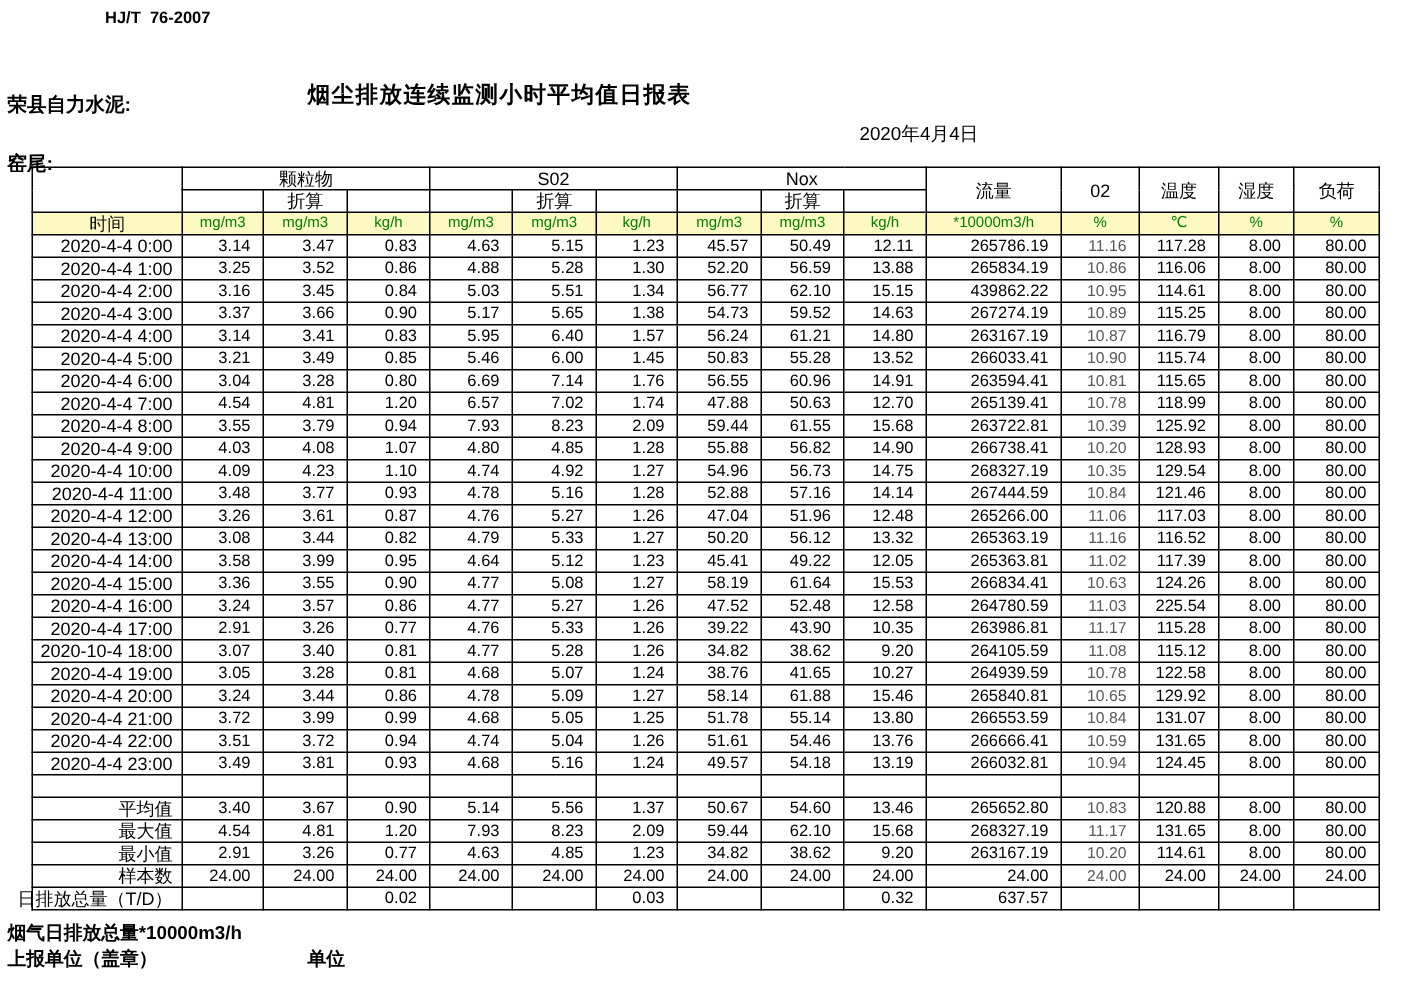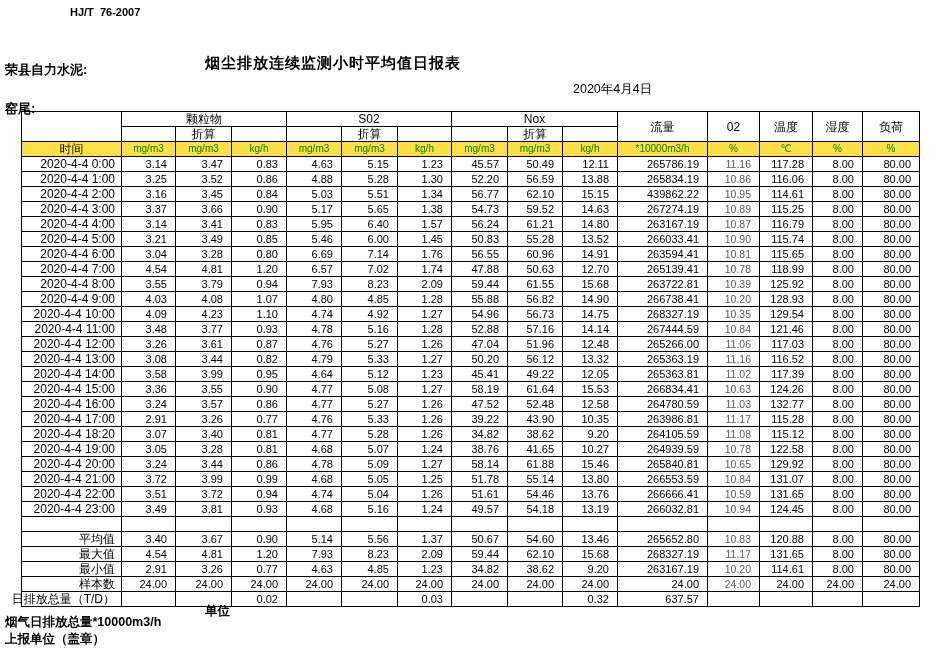--- a/index.html
+++ b/index.html
@@ -8,31 +8,31 @@
   .std-code{left:22px;top:6px;font-size:11px;font-weight:bold;padding-left:48px;}
   .rpt-title{left:205px;top:22px;font-size:15px;font-weight:bold;letter-spacing:1px;margin-top:32px;}
   .company{left:5px;top:61px;font-size:13px;font-weight:bold;}
   .site{left:5px;top:80px;font-size:13px;font-weight:bold;margin-top:20px;}
   .rpt-date{left:573px;top:81px;font-size:12.5px;}
   table{position:absolute;left:21px;top:111px;border-collapse:collapse;table-layout:fixed;}
   td{border:1px solid #000;font-size:11px;vertical-align:middle;overflow:visible;height:14px;line-height:14px;padding:0;}
   thead td.h1{height:14px;}
   thead td.h2{height:11px;margin-top:28px;}
   .hc{text-align:center;font-size:12px;}
-  tr.green td{background:#fde047;}
+  tr.green td{background:#fef9c3;}
   .unit{color:#008000;font-size:10px;text-align:center;}
   .time-h{font-size:12px;color:#111;text-align:center;}
   .num{text-align:right;padding-right:8px;}
   .o2{color:#595959;font-size:10.5px;}
   .label-cell{text-align:right;padding-right:6px;font-size:12px;white-space:nowrap;}
   td.rel{position:relative;}
   .abs-right{position:absolute;right:6px;top:0;line-height:14px;white-space:nowrap;}
   .flue-total{left:5px;top:614px;font-size:12.5px;font-weight:bold;}
   .report-org{left:5px;top:631px;font-size:12.5px;font-weight:bold;}
-  .unit-word{left:205px;top:603px;font-size:12.5px;font-weight:bold;}
+  .unit-word{left:205px;top:631px;font-size:12.5px;font-weight:bold;}
 </style>
 </head>
 <body>
 
 <div>
   <div class="abs std-code">HJ/T  76-2007</div>
   <div class="abs rpt-title">烟尘排放连续监测小时平均值日报表</div>
   <div class="abs company">荣县自力水泥:</div>
   <div class="abs site">窑尾:</div>
   <div class="abs rpt-date">2020年4月4日</div>
@@ -375,21 +375,21 @@
           <td class="num">3.57</td>
           <td class="num">0.86</td>
           <td class="num">4.77</td>
           <td class="num">5.27</td>
           <td class="num">1.26</td>
           <td class="num">47.52</td>
           <td class="num">52.48</td>
           <td class="num">12.58</td>
           <td class="num">264780.59</td>
           <td class="num o2">11.03</td>
-          <td class="num">132.77</td>
+          <td class="num">225.54</td>
           <td class="num">8.00</td>
           <td class="num">80.00</td>
         </tr>
         <tr>
           <td class="label-cell"><span>2020-4-4 17:00</span></td>
           <td class="num">2.91</td>
           <td class="num">3.26</td>
           <td class="num">0.77</td>
           <td class="num">4.76</td>
           <td class="num">5.33</td>
@@ -397,21 +397,21 @@
           <td class="num">39.22</td>
           <td class="num">43.90</td>
           <td class="num">10.35</td>
           <td class="num">263986.81</td>
           <td class="num o2">11.17</td>
           <td class="num">115.28</td>
           <td class="num">8.00</td>
           <td class="num">80.00</td>
         </tr>
         <tr>
-          <td class="label-cell"><span>2020-4-4 18:20</span></td>
+          <td class="label-cell"><span>2020-10-4 18:00</span></td>
           <td class="num">3.07</td>
           <td class="num">3.40</td>
           <td class="num">0.81</td>
           <td class="num">4.77</td>
           <td class="num">5.28</td>
           <td class="num">1.26</td>
           <td class="num">34.82</td>
           <td class="num">38.62</td>
           <td class="num">9.20</td>
           <td class="num">264105.59</td>

